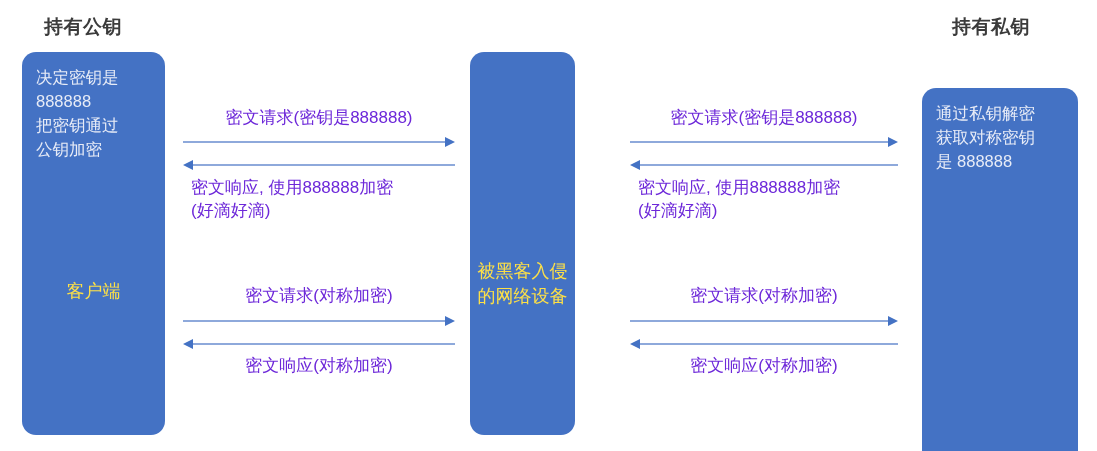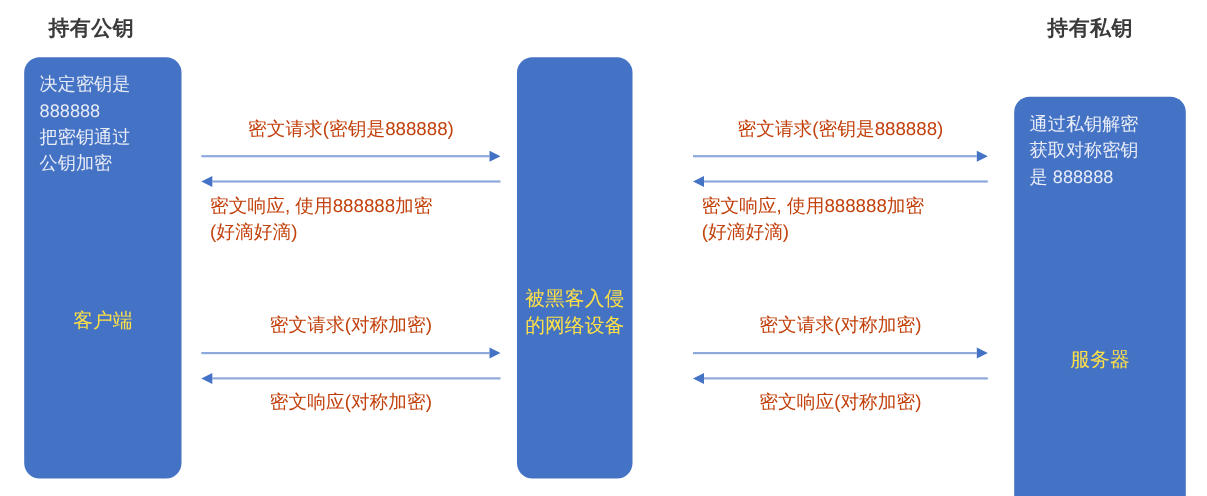--- a/index.html
+++ b/index.html
@@ -91,21 +91,21 @@
   .arrow-head.right {
     border-left: 10px solid #4472C4;
   }
   .arrow-head.left {
     border-right: 10px solid #4472C4;
   }
 
   .arrow-label {
     position: absolute;
     font-size: 17px;
-    color: #c2410c;
+    color: #6d28d9;
     line-height: 1.35;
     white-space: pre-line;
   }
   .arrow-label.center { text-align: center; }
 </style>
 </head>
 <body>
 
 <div id="canvas">
 
@@ -122,21 +122,20 @@
 
   <div class="node" id="node-device">
     <div class="node-title" id="title-device">被黑客入侵
 的网络设备</div>
   </div>
 
   <div class="node" id="node-server">
     <div class="node-note" id="note-server">通过私钥解密
 获取对称密钥
 是 888888</div>
-    <div class="node-title" id="title-server">服务器</div>
   </div>
 
   <div class="arrow-group">
     <div class="arrow-label center" style="left:183px; top:107px; width:272px;">密文请求(密钥是888888)</div>
 
     <div class="arrow-line" style="left:183px; top:141px; width:262px;"></div>
     <div class="arrow-head right" style="left:445px; top:137px;"></div>
 
     <div class="arrow-line" style="left:193px; top:164px; width:262px;"></div>
     <div class="arrow-head left" style="left:183px; top:160px;"></div>

